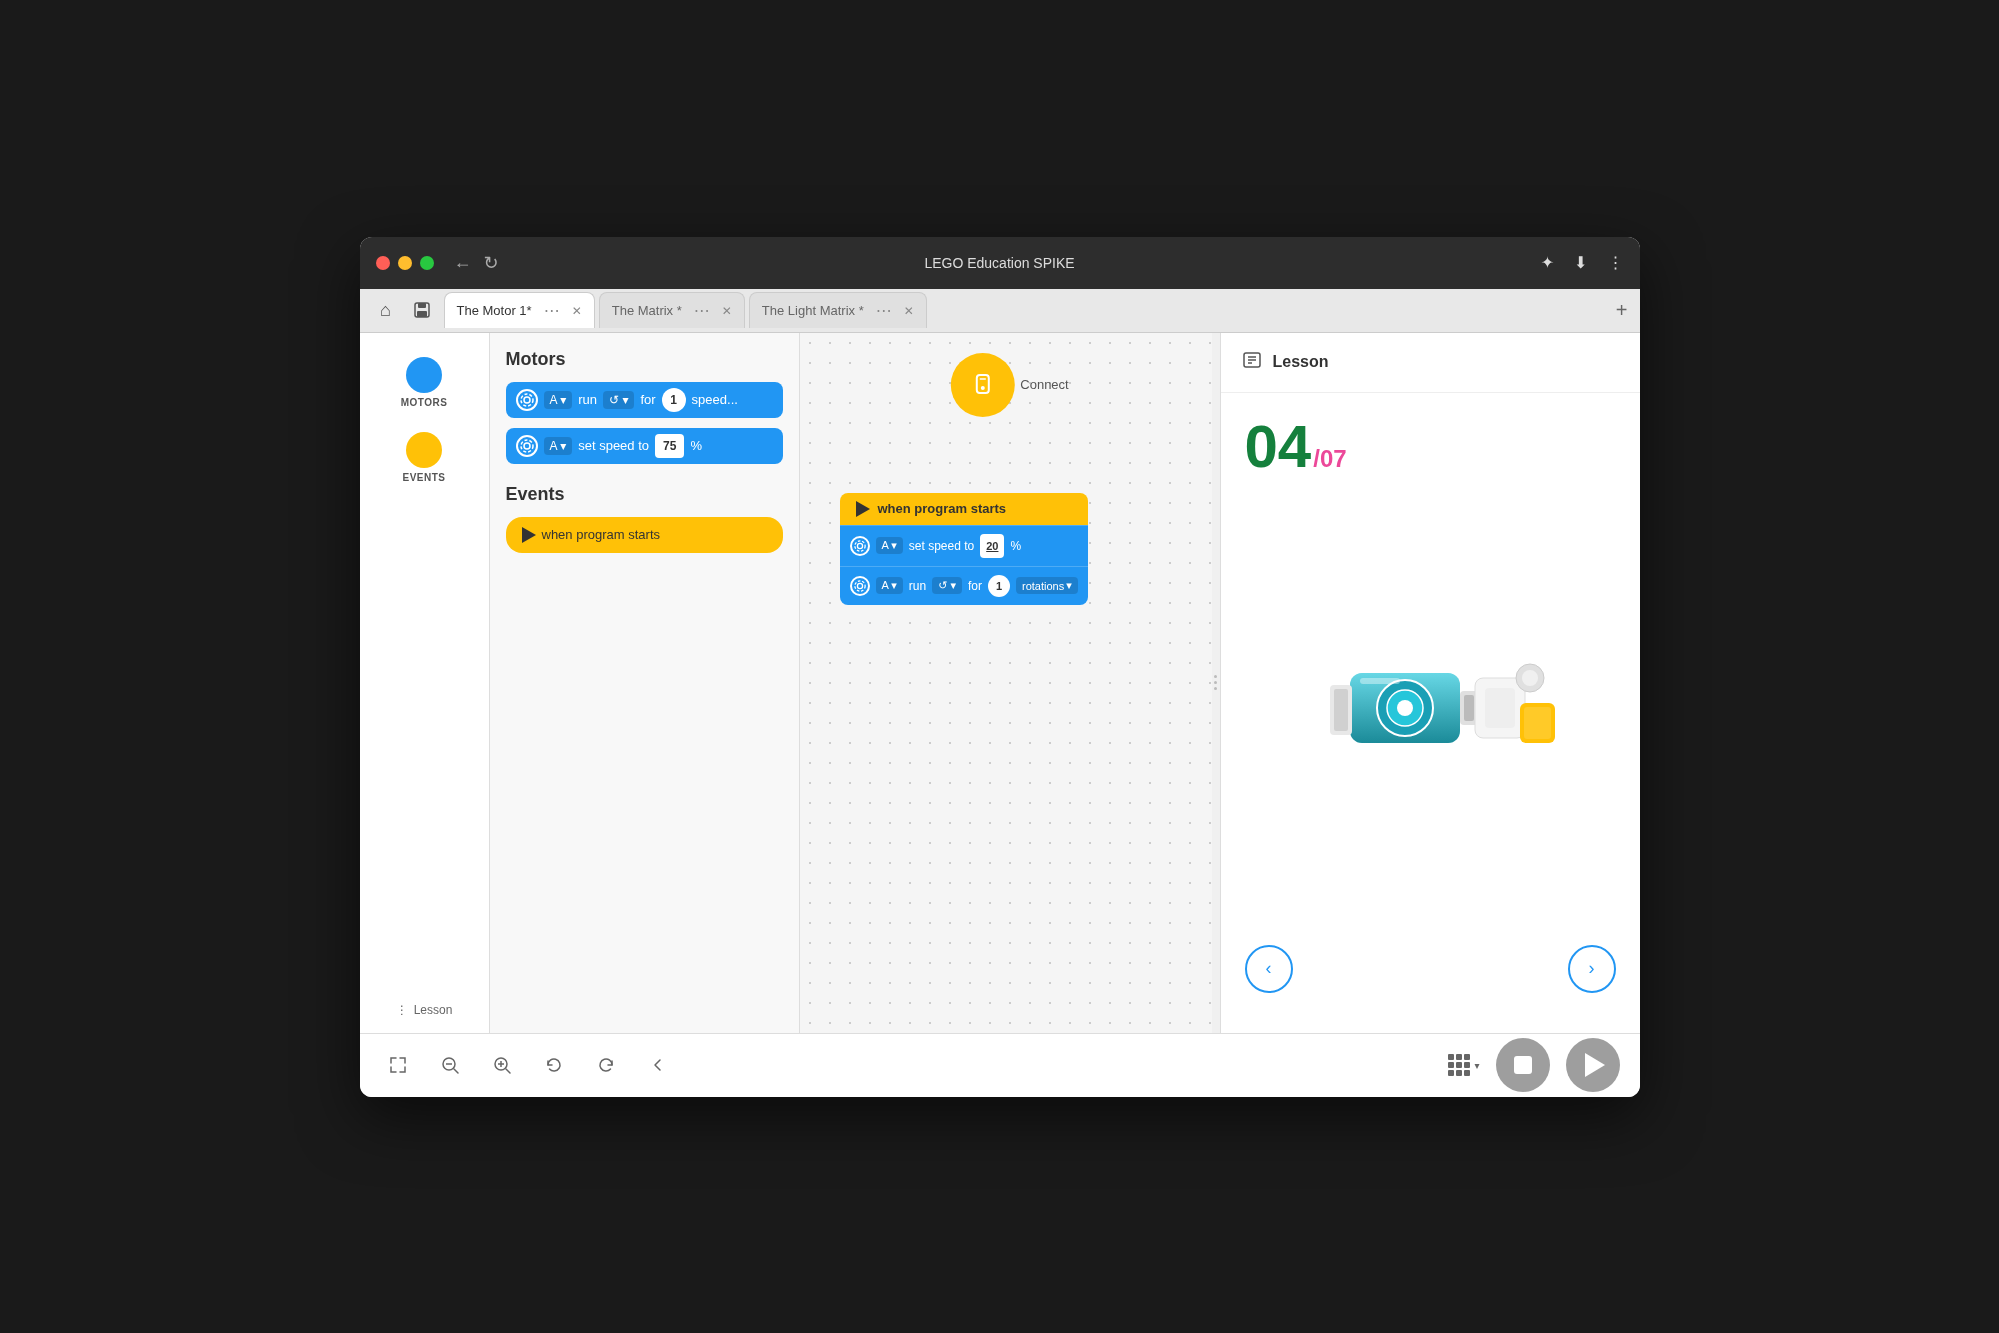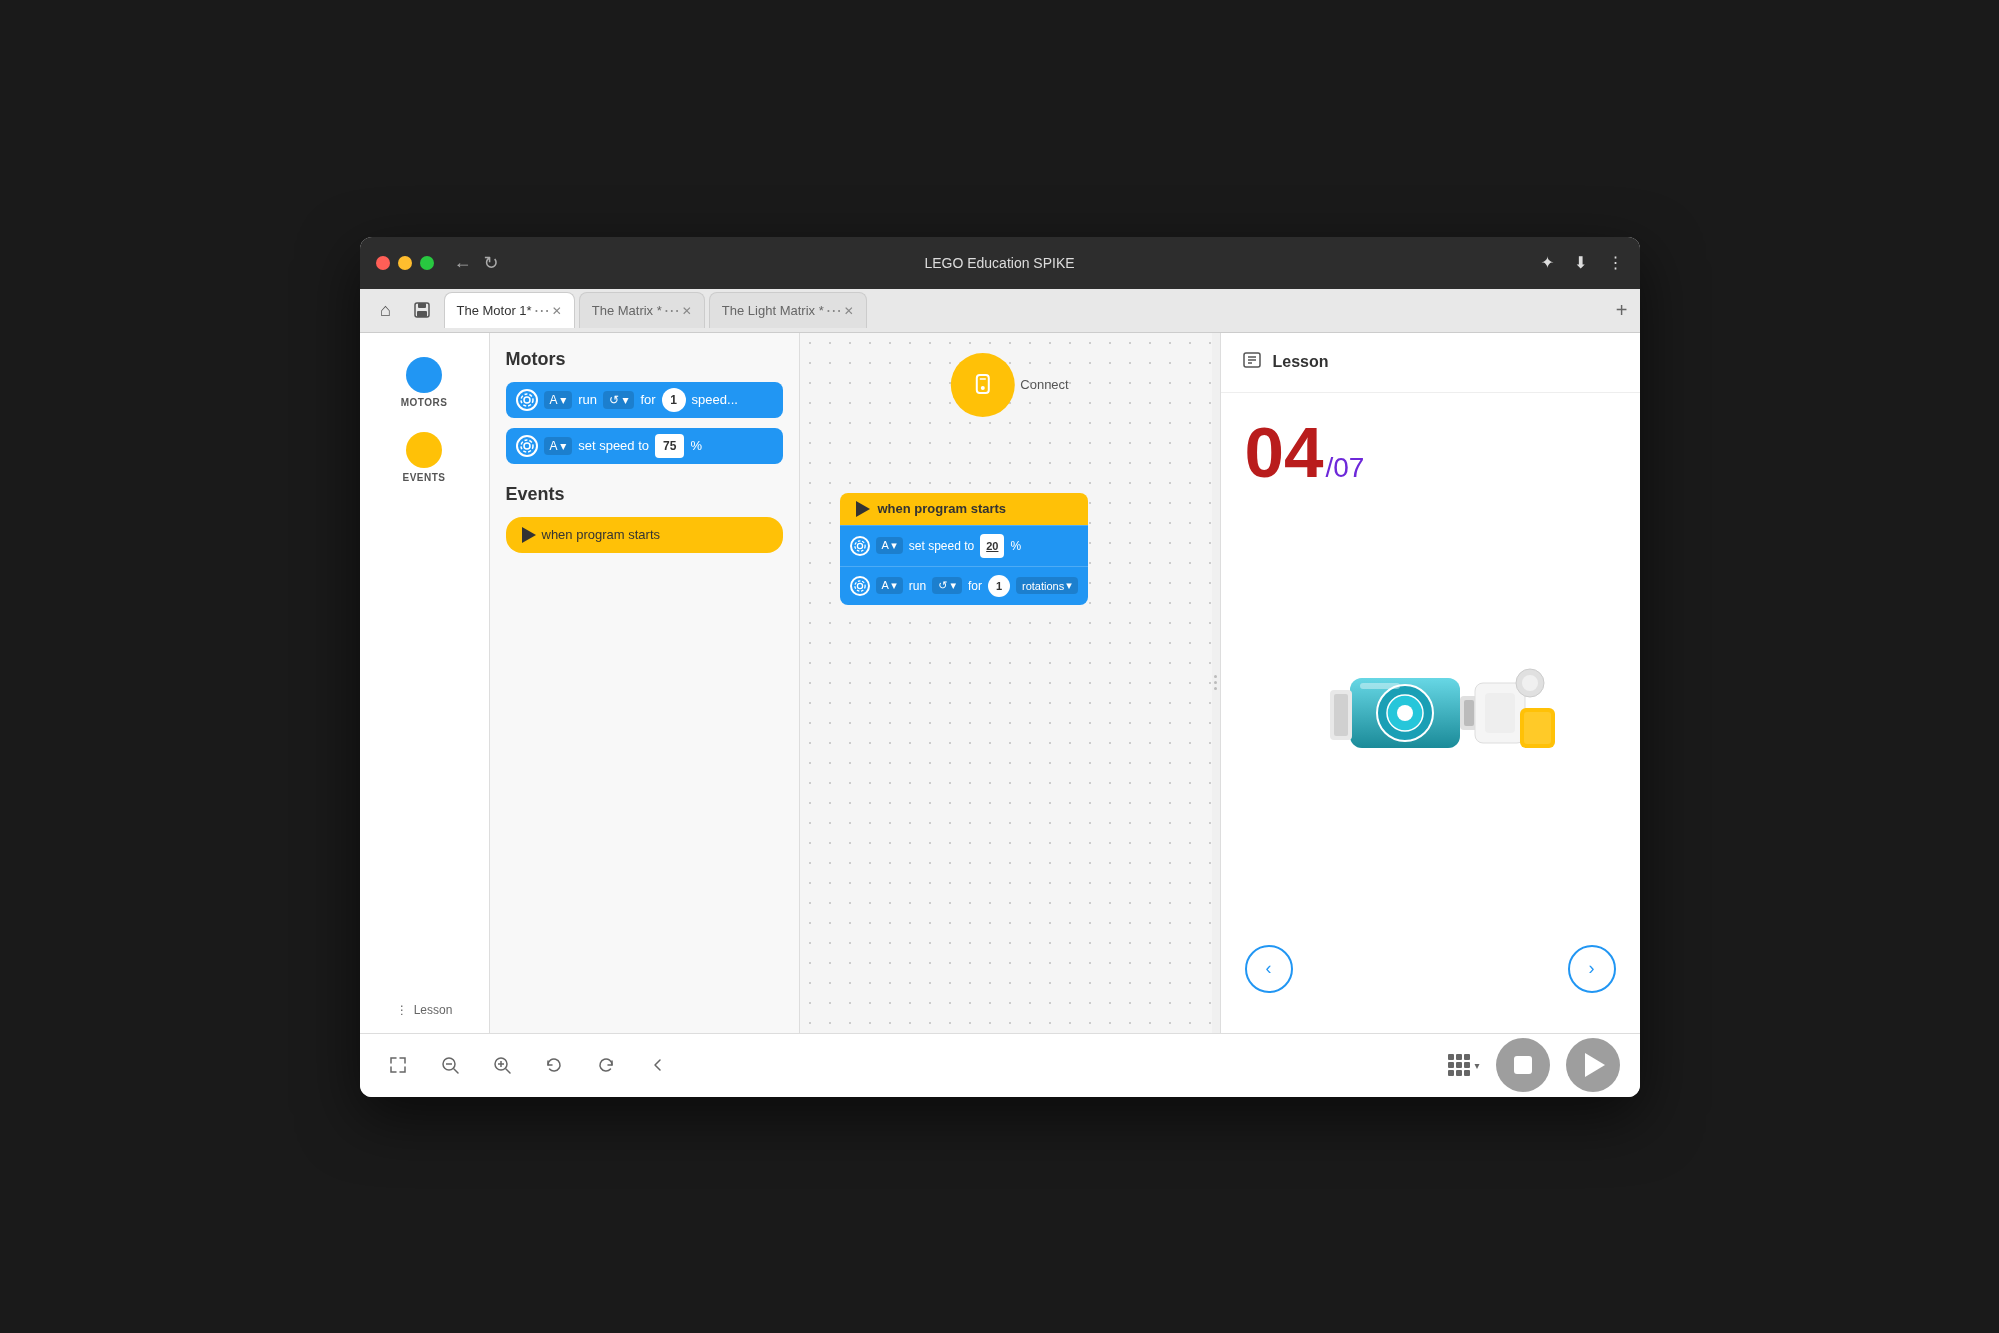--- a/index.html
+++ b/index.html
@@ -103,21 +103,21 @@
       width: 36px; height: 36px;
       display: flex; align-items: center; justify-content: center;
       color: #555;
       font-size: 18px;
       cursor: pointer;
       flex-shrink: 0;
     }
     .tab {
       display: flex;
       align-items: center;
-      gap: 2px;
+      gap: 12px;
       padding: 0 12px;
       height: 36px;
       background: white;
       border-radius: 8px 8px 0 0;
       border: 1px solid #ccc;
       border-bottom: none;
       margin-left: 4px;
       font-size: 13px;
       color: #333;
       cursor: pointer;
@@ -352,29 +352,29 @@
       font-weight: 600;
       color: #333;
     }
     .lesson-content {
       flex: 1;
       padding: 24px;
       display: flex;
       flex-direction: column;
     }
     .lesson-number {
-      font-size: 71px;
+      font-size: 60px;
       font-weight: 900;
-      color: #b91c1c;
+      color: #15803d;
       line-height: 1;
     }
     .lesson-total {
-      font-size: 28px;
-      font-weight: 400;
-      color: #6d28d9;
+      font-size: 24px;
+      font-weight: 700;
+      color: #ec4899;
     }
     .lesson-image-area {
       flex: 1;
       display: flex;
       align-items: center;
       justify-content: center;
       position: relative;
       margin: 16px 0;
     }
     

